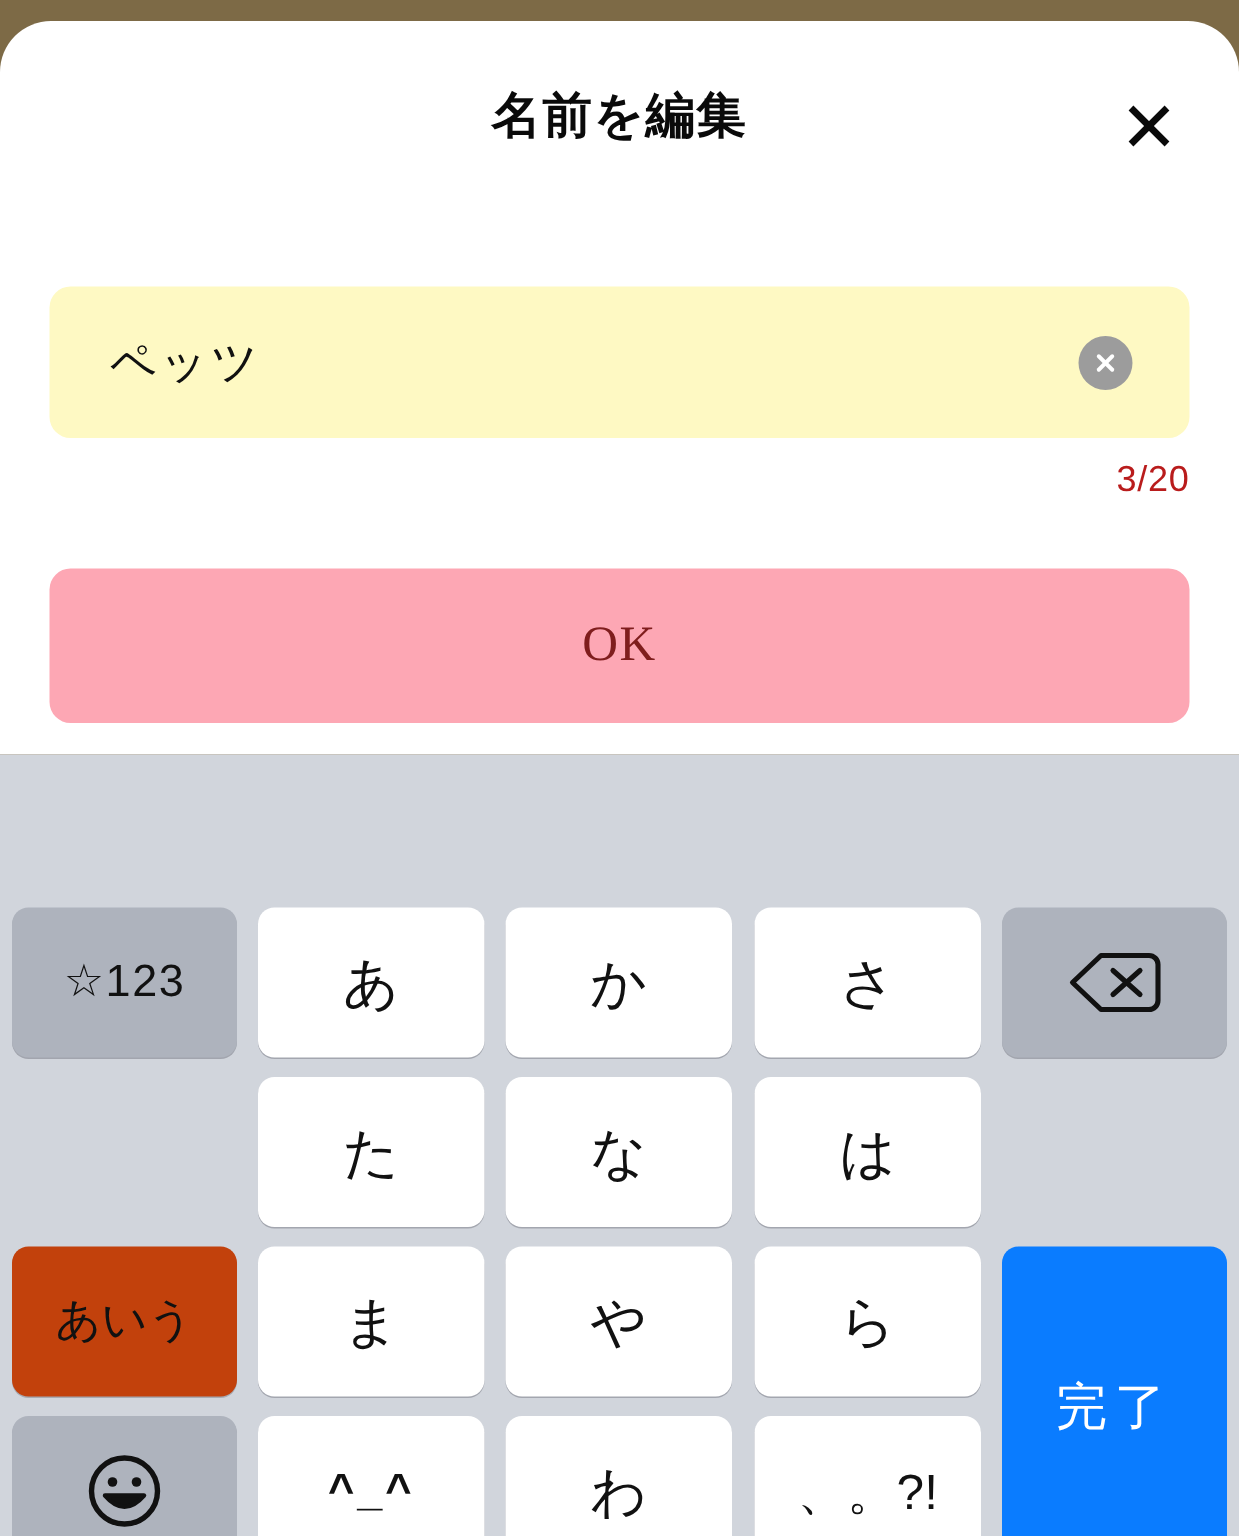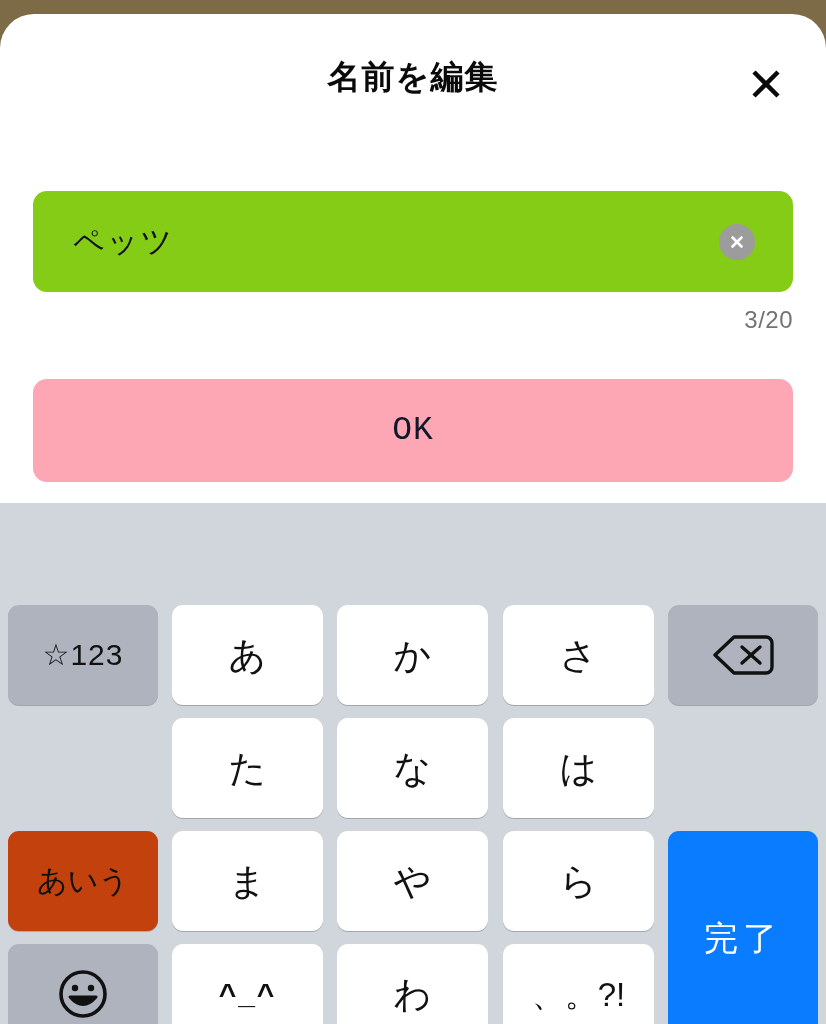--- a/index.html
+++ b/index.html
@@ -76,21 +76,21 @@
     position: absolute;
     left: 33px;
     top: 177px;
     width: 760px;
   }
 
   .text-field {
     position: relative;
     width: 100%;
     height: 101px;
-    background: #84cc16;
+    background: #fef9c3;
     border-radius: 14px;
     box-sizing: border-box;
     display: flex;
     align-items: center;
     text-align: center;
   }
 
   .field-value {
     font-size: 31px;
     color: #111111;
@@ -115,42 +115,42 @@
     cursor: pointer;
     border: none;
     padding: 0;
   }
   .clear-btn svg { display: block; }
 
   .counter {
     margin-top: 14px;
     text-align: right;
     font-size: 24px;
-    color: #737373;
+    color: #b91c1c;
     letter-spacing: 0.5px;
   }
 
   
   .ok-btn {
     position: absolute;
     left: 33px;
     top: 365px;
     width: 760px;
     height: 103px;
     background: #fda7b4;
     border: none;
     border-radius: 14px;
-    color: #0f172a;
+    color: #7f1d1d;
     font-size: 33px;
     letter-spacing: 1px;
     cursor: pointer;
     display: flex;
     align-items: center;
     justify-content: center;
-    font-family: Liberation Mono, monospace;
+    font-family: Liberation Serif, serif;
   }
 
   
   .keyboard {
     position: absolute;
     left: 0;
     top: 503px;
     width: 826px;
     height: 521px;
     background: #d1d5dc;

